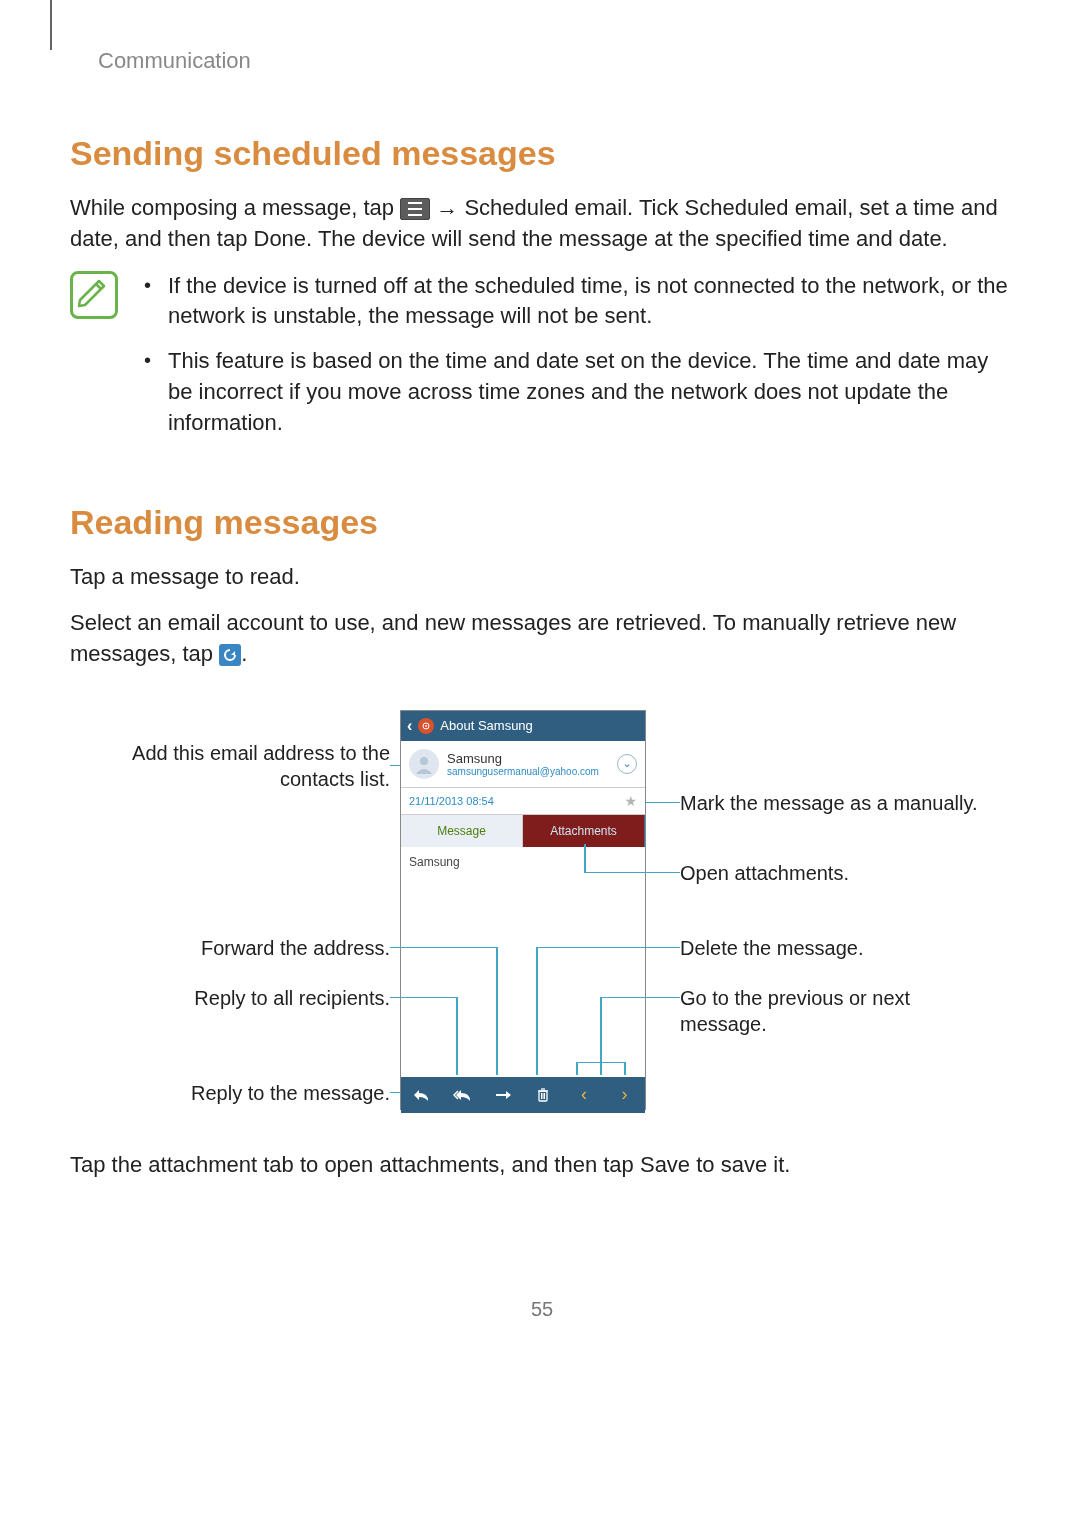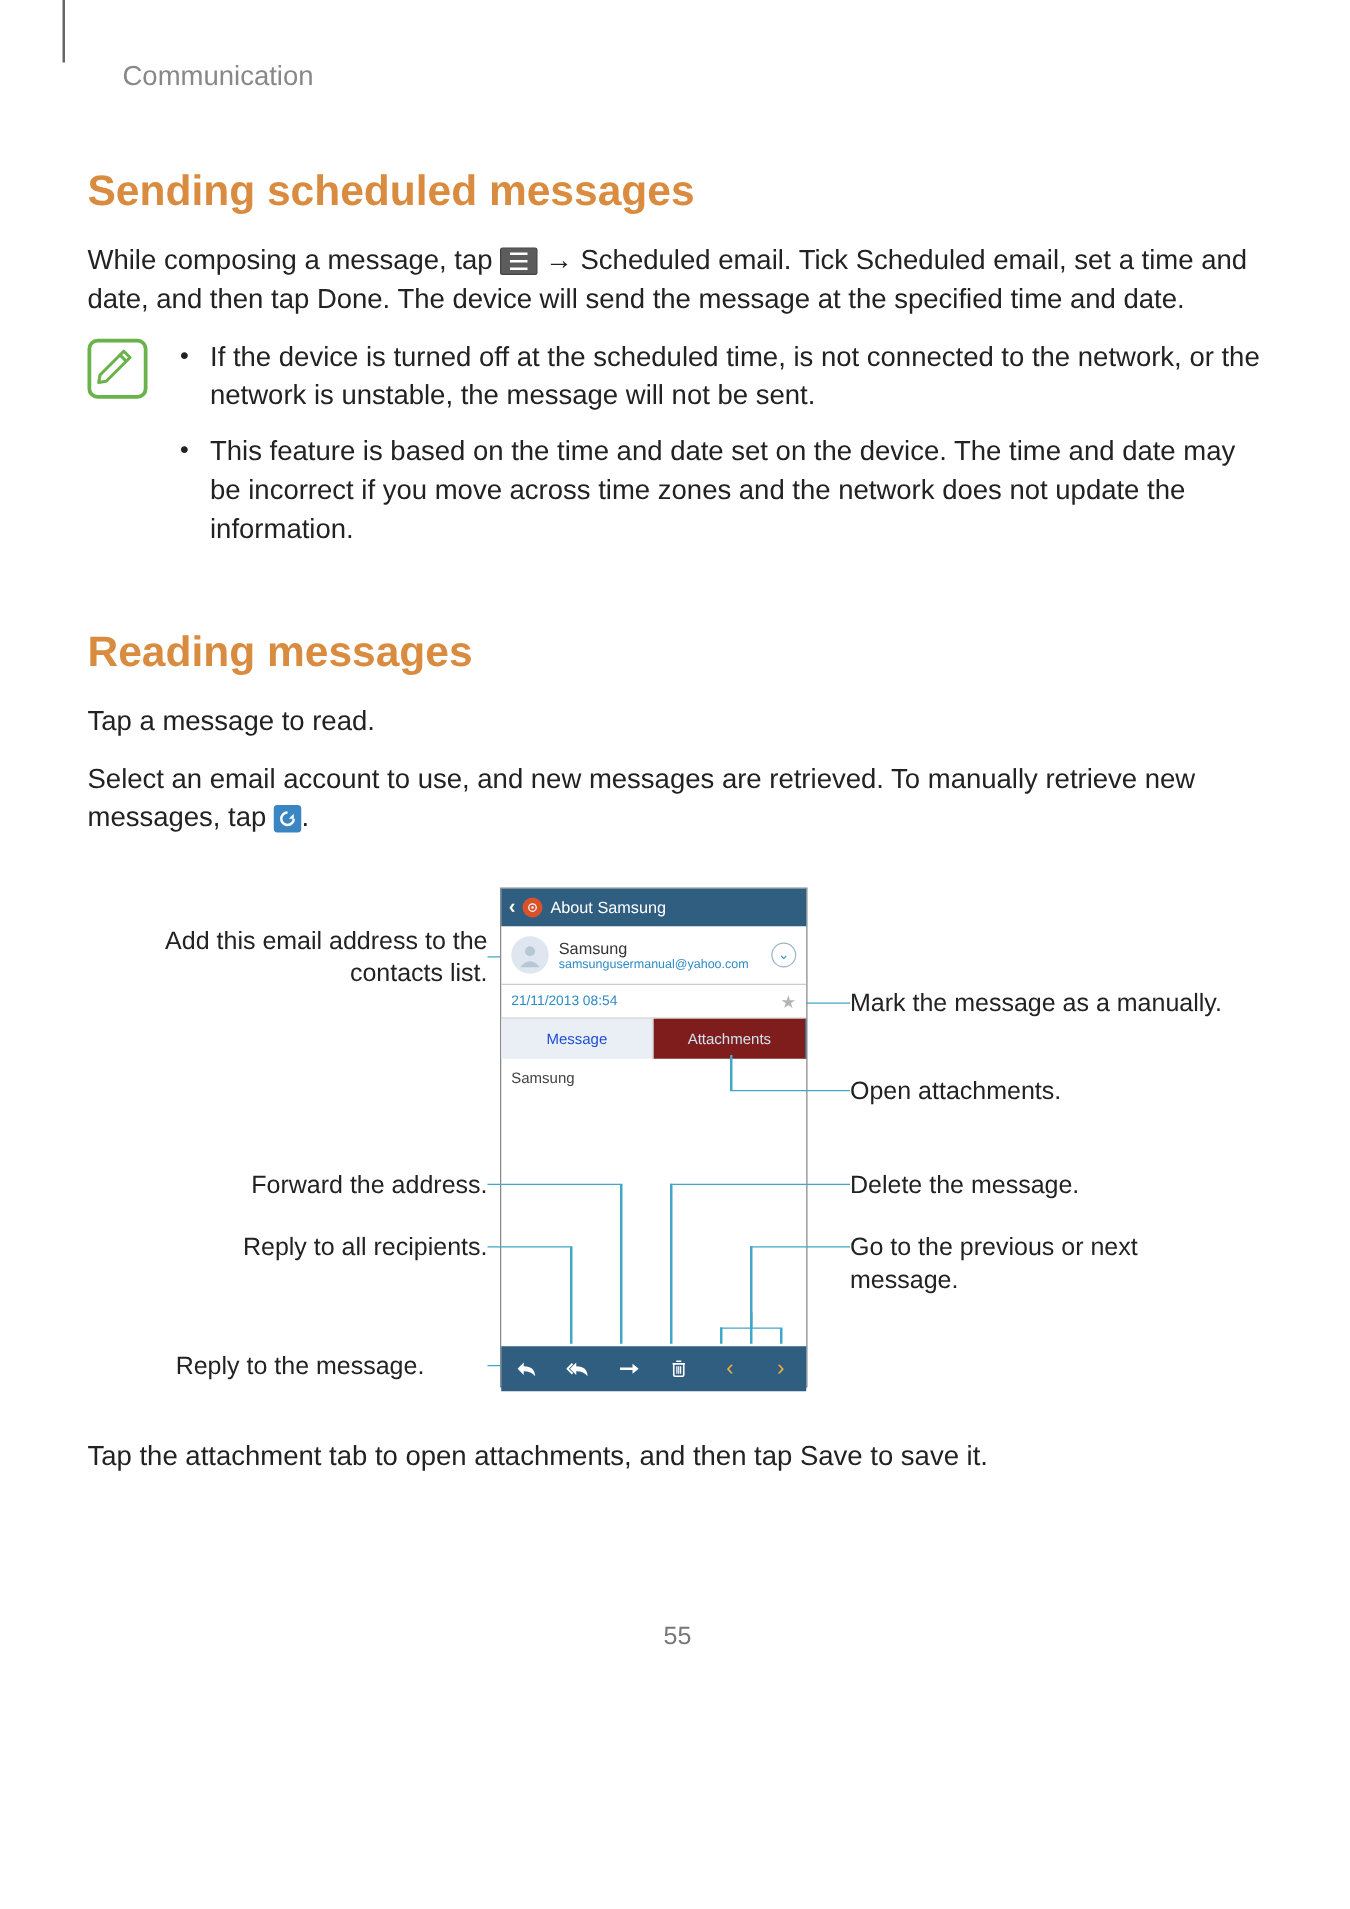--- a/index.html
+++ b/index.html
@@ -199,21 +199,21 @@
   .ph-tab {
     flex:1;
     background:#7f1d1d;
     color:#cfe2ef;
     font-size:12px;
     display:flex;align-items:center;justify-content:center;
     border-right:1px solid #3a6f95;
   }
   .ph-tab.active {
     background:#e9eff5;
-    color:#1d4ed8;
+    color:#4d7c0f;
     border-right:1px solid #ccc;
   }
   .ph-body {
     flex:1;
     padding: 8px;
     font-size: 12px;
     color:#444;
     height: 214px;
   }
   .ph-footer {
@@ -373,21 +373,21 @@
     <div class="leader leader-h" style="left:300px;top:55px;width:10px;"></div>
 
     <div class="callout" style="left:0;top:225px;width:300px;text-align:right;">Forward the address.</div>
     <div class="leader leader-h" style="left:300px;top:237px;width:106px;"></div>
     <div class="leader leader-v" style="left:406px;top:237px;height:128px;"></div>
 
     <div class="callout" style="left:0;top:275px;width:300px;text-align:right;">Reply to all recipients.</div>
     <div class="leader leader-h" style="left:300px;top:287px;width:66px;"></div>
     <div class="leader leader-v" style="left:366px;top:287px;height:78px;"></div>
 
-    <div class="callout" style="left:0;top:370px;width:300px;text-align:center;">Reply to the message.</div>
+    <div class="callout" style="left:0;top:370px;width:300px;text-align:right;">Reply to the message.</div>
     <div class="leader leader-h" style="left:300px;top:382px;width:10px;"></div>
 
     <div class="callout" style="left:590px;top:80px;">Mark the message as a manually.</div>
     <div class="leader leader-h" style="left:555px;top:92px;width:35px;"></div>
 
     <div class="callout" style="left:590px;top:150px;">Open attachments.</div>
     <div class="leader leader-h" style="left:494px;top:162px;width:96px;"></div>
     <div class="leader leader-v" style="left:494px;top:134px;height:28px;"></div>
 
     <div class="callout" style="left:590px;top:225px;">Delete the message.</div>

